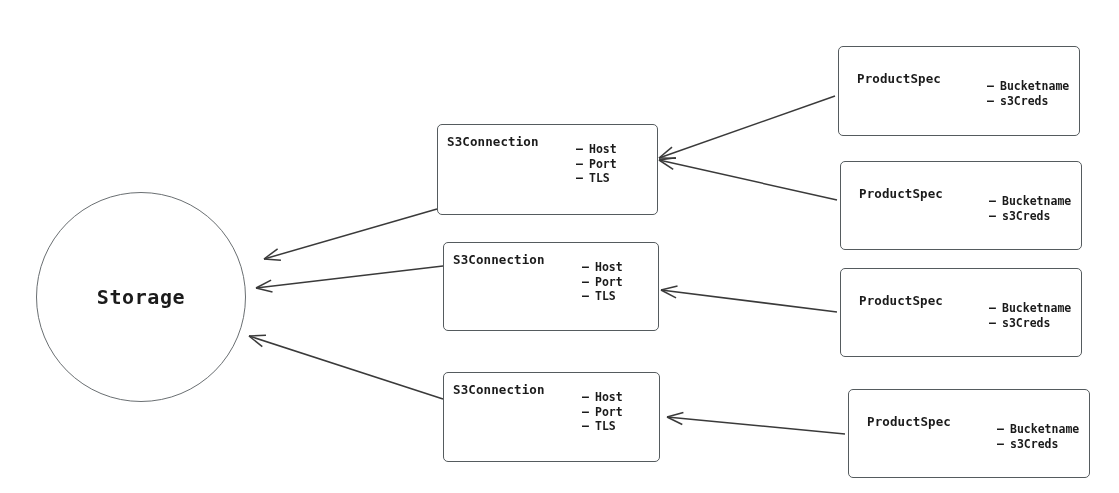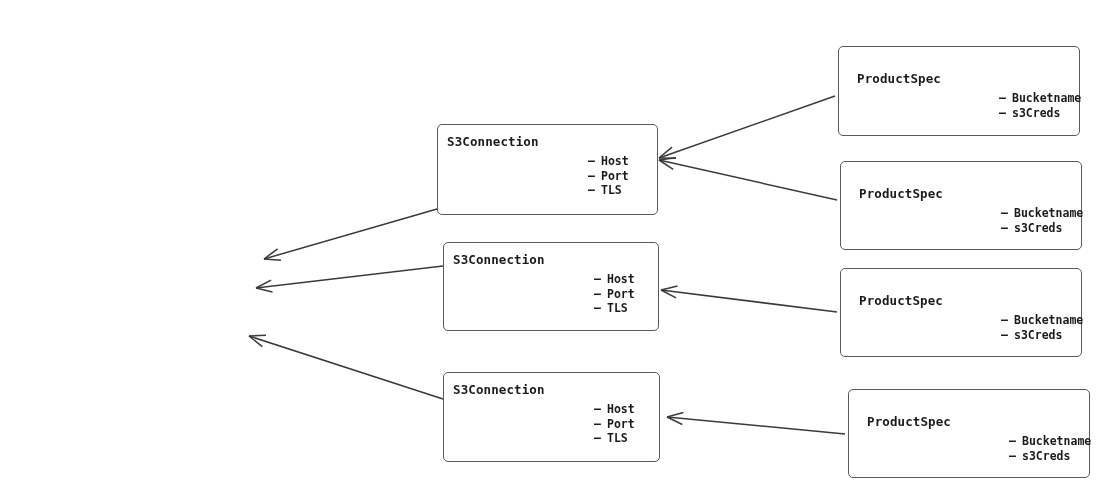--- a/index.html
+++ b/index.html
@@ -36,21 +36,21 @@
     position: absolute;
     font-family: "DejaVu Sans Mono", monospace;
     font-size: 12.5px;
     font-weight: bold;
     color: #1b1b1b;
     letter-spacing: 0.1px;
     white-space: nowrap;
   }
   .attr-list {
     position: absolute;
-    margin: 12px;
+    margin: 0;
     padding: 0;
     list-style: none;
   }
   .attr-item {
     font-family: "DejaVu Sans Mono", monospace;
     font-size: 11.5px;
     font-weight: bold;
     color: #1b1b1b;
     line-height: 14.5px;
     white-space: nowrap;
@@ -113,20 +113,23 @@
         <line x1="661" y1="290" x2="677.5301872188347" y2="286.03100636051477" stroke="#3a3a3a" stroke-width="1.5"></line>
         <line x1="661" y1="290" x2="676.0445830239204" y2="297.9158399198296" stroke="#3a3a3a" stroke-width="1.5"></line>
       </g>
       <g>
         <line x1="845" y1="434" x2="667" y2="417" stroke="#3a3a3a" stroke-width="1.5"></line>
         <line x1="667" y1="417" x2="683.4075375008722" y2="412.5510997811288" stroke="#3a3a3a" stroke-width="1.5"></line>
         <line x1="667" y1="417" x2="682.268817305704" y2="424.47417005994873" stroke="#3a3a3a" stroke-width="1.5"></line>
       </g>
     </svg>
 
+  <div class="circle-node" id="storage-node" style="left: 36px; top: 192px; width: 210px; height: 210px;">
+    <span class="circle-label">Storage</span>
+  </div>
 
   <div id="node-layer">
       <div class="node-box" style="left: 437px; top: 124px; width: 221px; height: 91px;">
         <div class="node-title" style="left: 9px; top: 9px;">S3Connection</div>
         <ul class="attr-list" style="left: 138px; top: 17px;">
           <li class="attr-item"><span class="attr-dash">–</span><span>Host</span></li>
           <li class="attr-item"><span class="attr-dash">–</span><span>Port</span></li>
           <li class="attr-item"><span class="attr-dash">–</span><span>TLS</span></li>
         </ul>
       </div>

